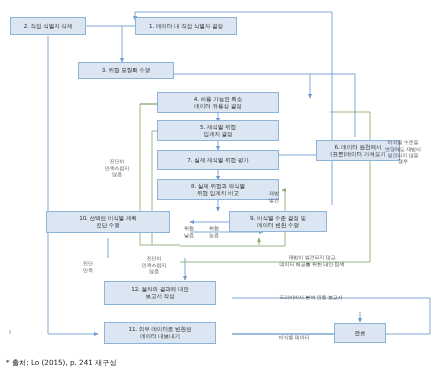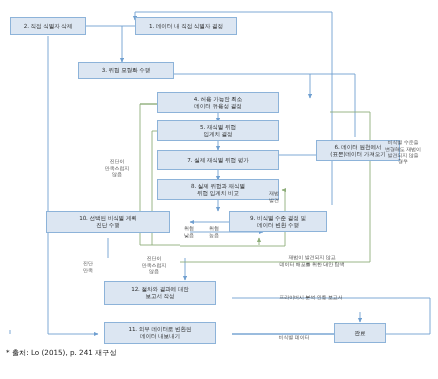--- a/index.html
+++ b/index.html
@@ -31,21 +31,21 @@
     font-size:5.0px;
     line-height:1.25;
     color:#3d3d3d;
     text-align:center;
     white-space:pre-line;
     z-index:4;
     letter-spacing:-0.1px;
   }
   .caption{
     position:absolute;
-    left:6px;top:348px;
+    left:6px;top:358px;
     font-size:7.2px;
     color:#1a1a1a;
     letter-spacing:0px;
     z-index:5;
   }
 </style>
 </head>
 <body>
 
 <div id="canvas">

